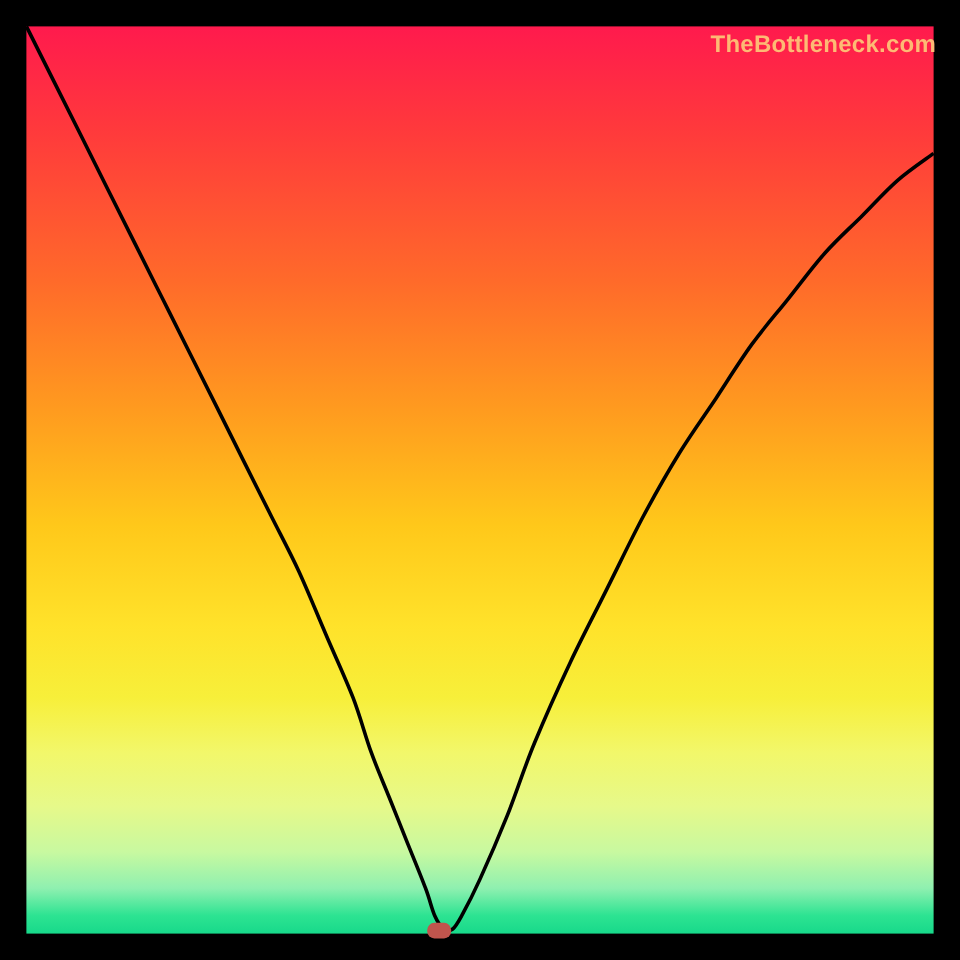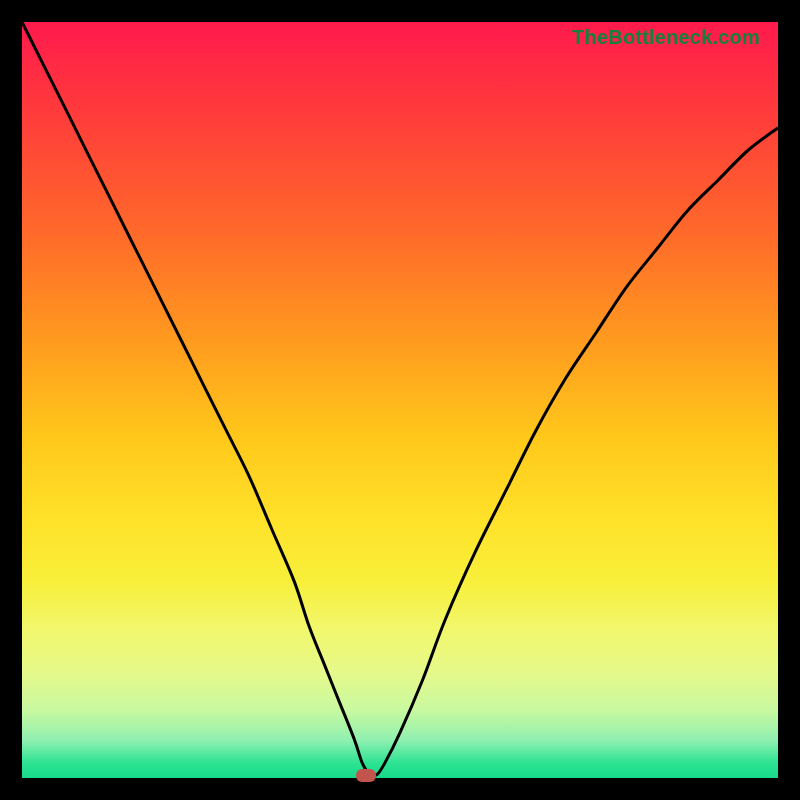--- a/index.html
+++ b/index.html
@@ -27,25 +27,25 @@
       #f2f76a 80%,
       #e6f98a 86%,
       #c8f9a0 91%,
       #8ff0b0 95%,
       #2de392 98%,
       #17d98a 100%);
   }
   .watermark {
     position: absolute;
     top: 26px;
-    right: 40px;
+    right: 20px;
     font-family: Arial, Helvetica, sans-serif;
     font-size: 20px;
     font-weight: 600;
-    color: #15803d;
+    color: #fdba74;
     letter-spacing: 0.2px;
     user-select: none;
   }
   svg.curve {
     position: absolute;
     left: 22px;
     top: 22px;
     width: 756px;
     height: 756px;
     overflow: visible;

